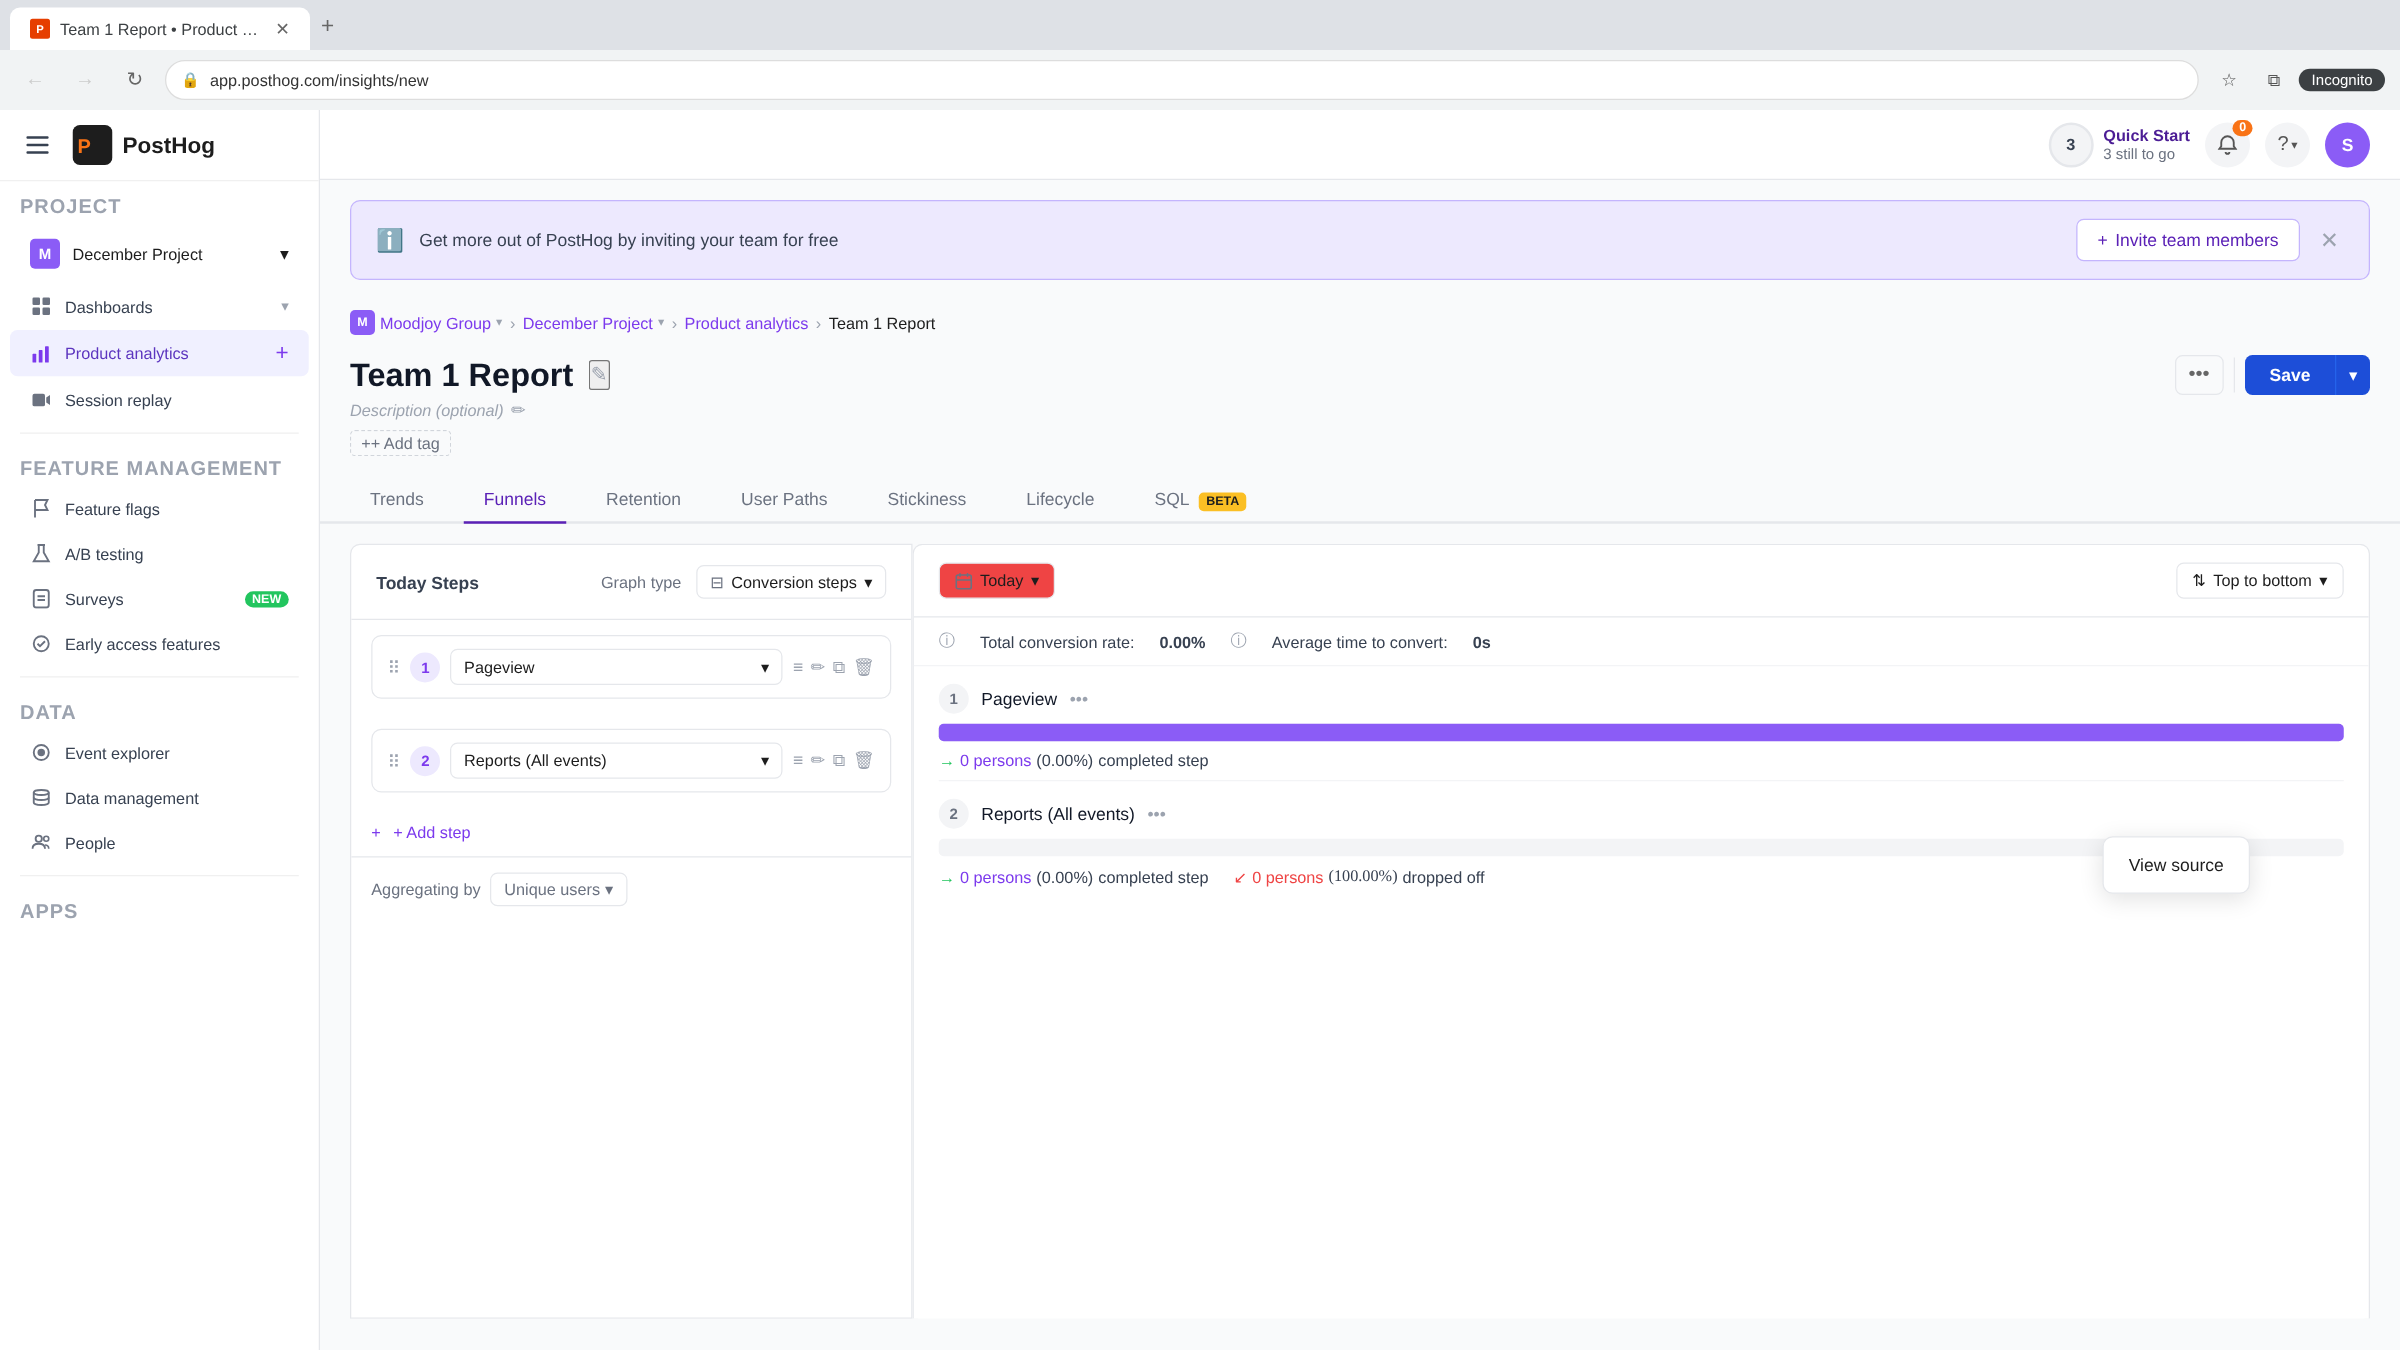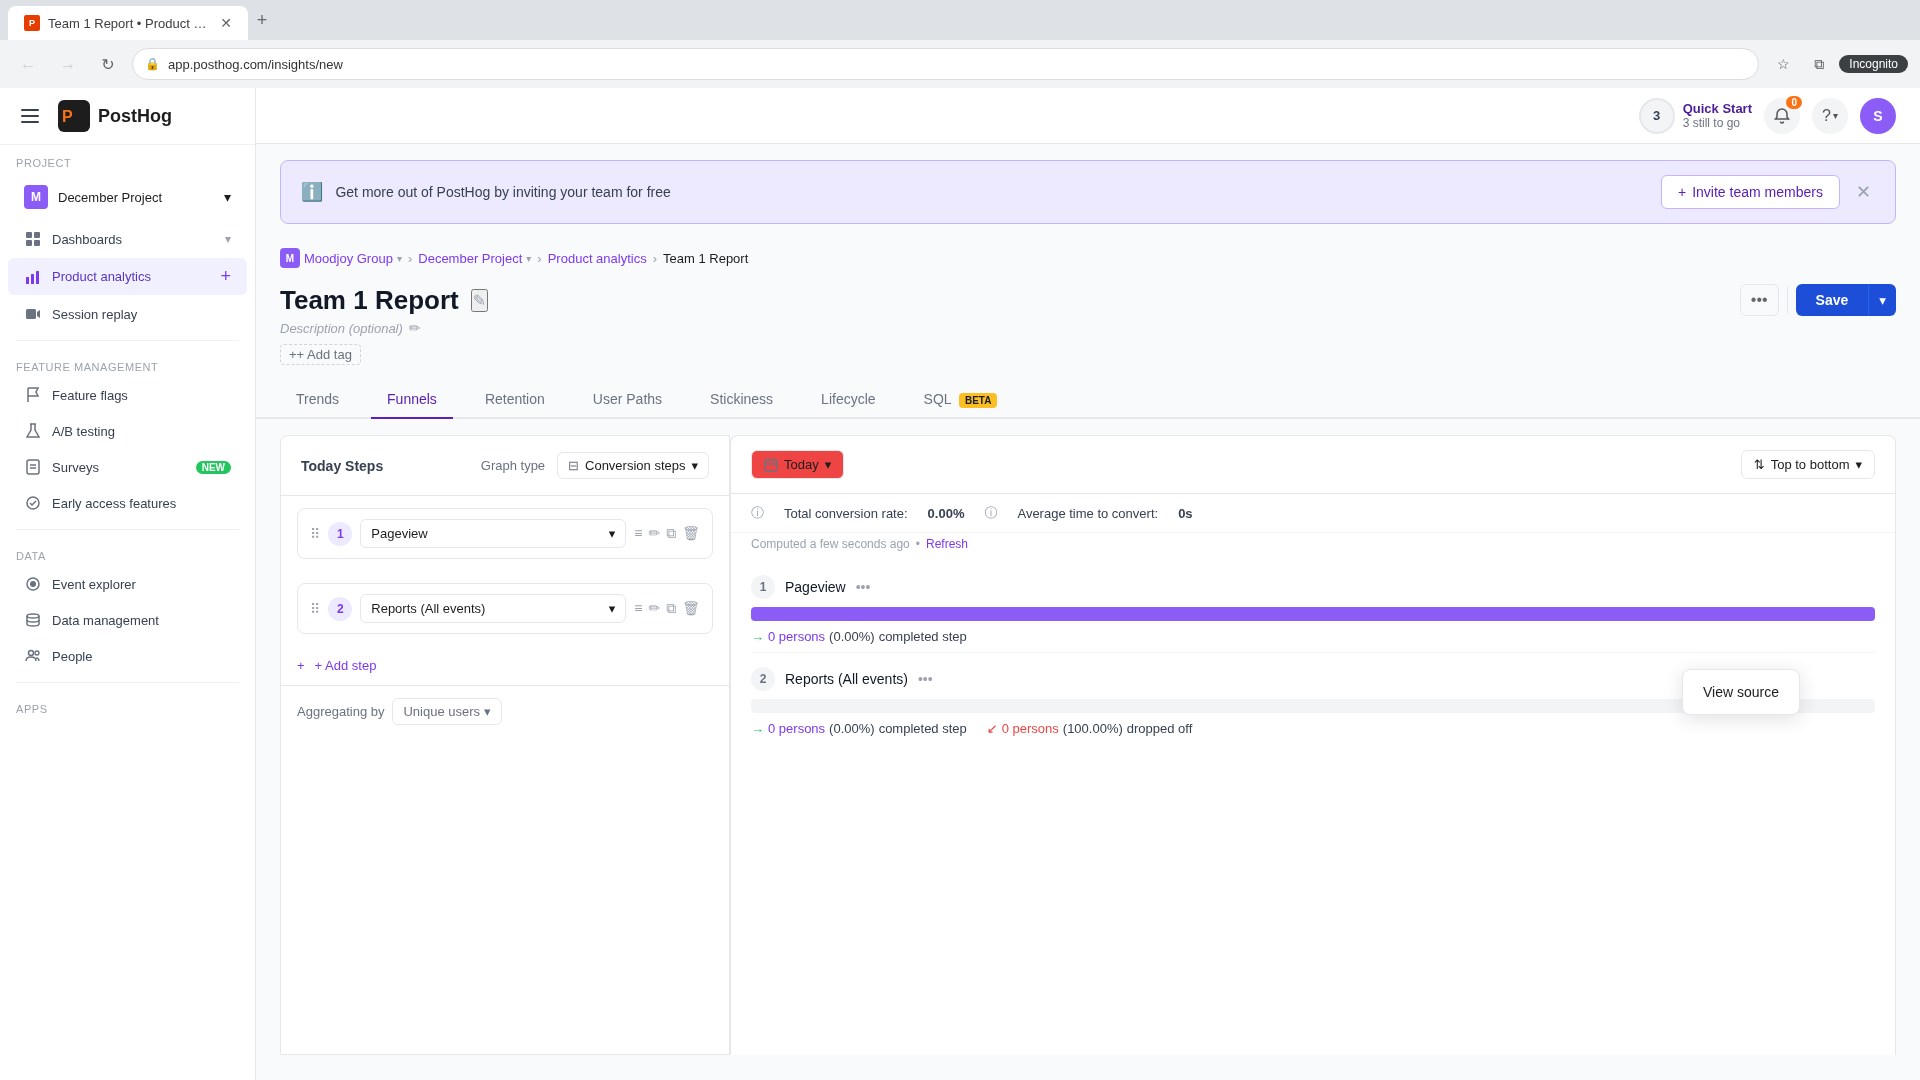--- a/index.html
+++ b/index.html
@@ -22,21 +22,21 @@
     
     .app-layout { display: flex; height: calc(1080px - 88px); }
 
     
     .sidebar { width: 256px; background: white; border-right: 1px solid #e5e7eb; display: flex; flex-direction: column; overflow-y: auto; flex-shrink: 0; }
     .sidebar-header { padding: 12px 16px; display: flex; align-items: center; gap: 10px; border-bottom: 1px solid #f0f0f0; }
     .posthog-logo { display: flex; align-items: center; gap: 8px; }
     .logo-text { font-size: 18px; font-weight: 700; color: #1d1d1d; }
     .menu-toggle { width: 28px; height: 28px; display: flex; align-items: center; justify-content: center; cursor: pointer; color: #666; margin-right: 4px; }
 
-    .sidebar-section-label { padding: 12px 16px 4px; font-size: 11px; font-weight: 400; color: #9ca3af; letter-spacing: 0.05em; text-transform: uppercase; }
+    .sidebar-section-label { padding: 12px 16px 4px; font-size: 16px; font-weight: 700; color: #9ca3af; letter-spacing: 0.05em; text-transform: uppercase; }
     .sidebar-item { display: flex; align-items: center; gap: 10px; padding: 8px 16px; cursor: pointer; border-radius: 6px; margin: 1px 8px; color: #374151; transition: background 0.1s; }
     .sidebar-item.active { background: #f0f0ff; color: #5c35bf; font-weight: 500; }
     .sidebar-item .item-icon { width: 18px; height: 18px; display: flex; align-items: center; justify-content: center; flex-shrink: 0; }
     .sidebar-item .item-label { flex: 1; font-size: 13px; }
     .sidebar-item .item-badge { background: #22c55e; color: white; font-size: 10px; font-weight: 600; padding: 1px 6px; border-radius: 10px; }
 
     .project-selector { display: flex; align-items: center; gap: 10px; padding: 8px 16px; cursor: pointer; margin: 4px 8px; }
     .project-avatar { width: 24px; height: 24px; background: #8b5cf6; border-radius: 4px; display: flex; align-items: center; justify-content: center; color: white; font-size: 12px; font-weight: 700; flex-shrink: 0; }
     .project-name { font-size: 13px; font-weight: 500; flex: 1; }
 
@@ -523,25 +523,20 @@
 
           <div class="conversion-info">
             <span style="color:#9ca3af;">ⓘ</span>
             <span>Total conversion rate:</span>
             <span class="conversion-rate">0.00%</span>
             <span style="color:#9ca3af;">ⓘ</span>
             <span>Average time to convert:</span>
             <span class="avg-time">0s</span>
           </div>
 
-          <div class="computed-time">
-            <span>Computed a few seconds ago</span>
-            <span>•</span>
-            <span class="refresh-link">Refresh</span>
-          </div>
 
           <div class="funnel-step">
             <div class="funnel-step-header">
               <div class="funnel-step-num">1</div>
               <span class="funnel-step-name">Pageview</span>
               <span class="funnel-more">•••</span>
             </div>
             <div class="funnel-bar-bg">
               <div class="funnel-bar-fill" style="width:100%;"></div>
             </div>
@@ -567,21 +562,21 @@
             <div style="display:flex; gap:20px; align-items:center; flex-wrap:wrap;">
               <div class="funnel-stat">
                 <span style="color:#22c55e;">→</span>
                 <span class="persons" style="color:#7c3aed;">0 persons</span>
                 <span>(0.00%)</span>
                 <span>completed step</span>
               </div>
               <div class="funnel-stat funnel-stat-drop">
                 <span style="color:#ef4444;">↙</span>
                 <span style="color:#ef4444; font-weight:500;">0 persons</span>
-                <span style="color:#374151;">(100.00%)</span>
+                <span style="color:#374151;font-family:Liberation Serif, serif;">(100.00%)</span>
                 <span style="color:#374151;">dropped off</span>
               </div>
             </div>
           </div>
 
         </div>
       </div>
     </div>
   </div>
 </div>

